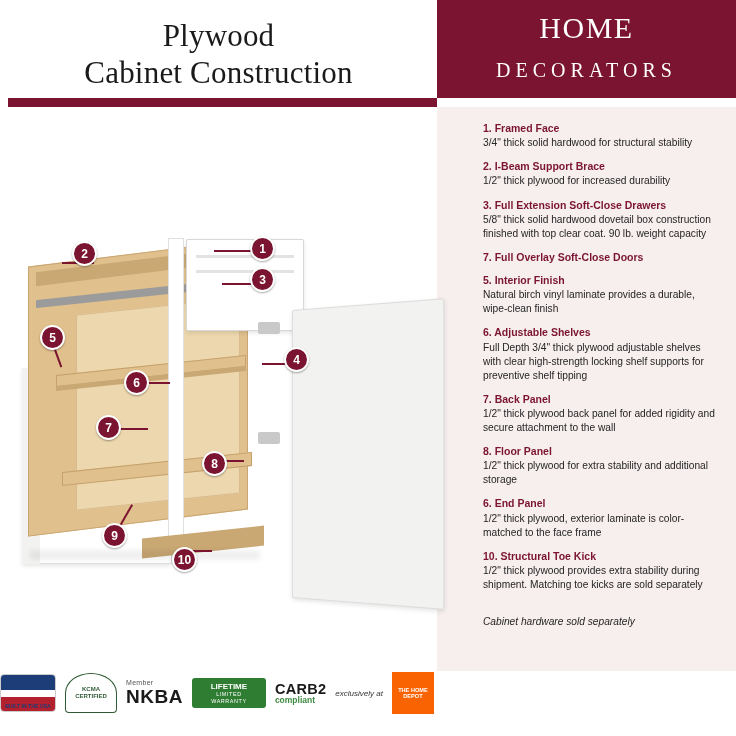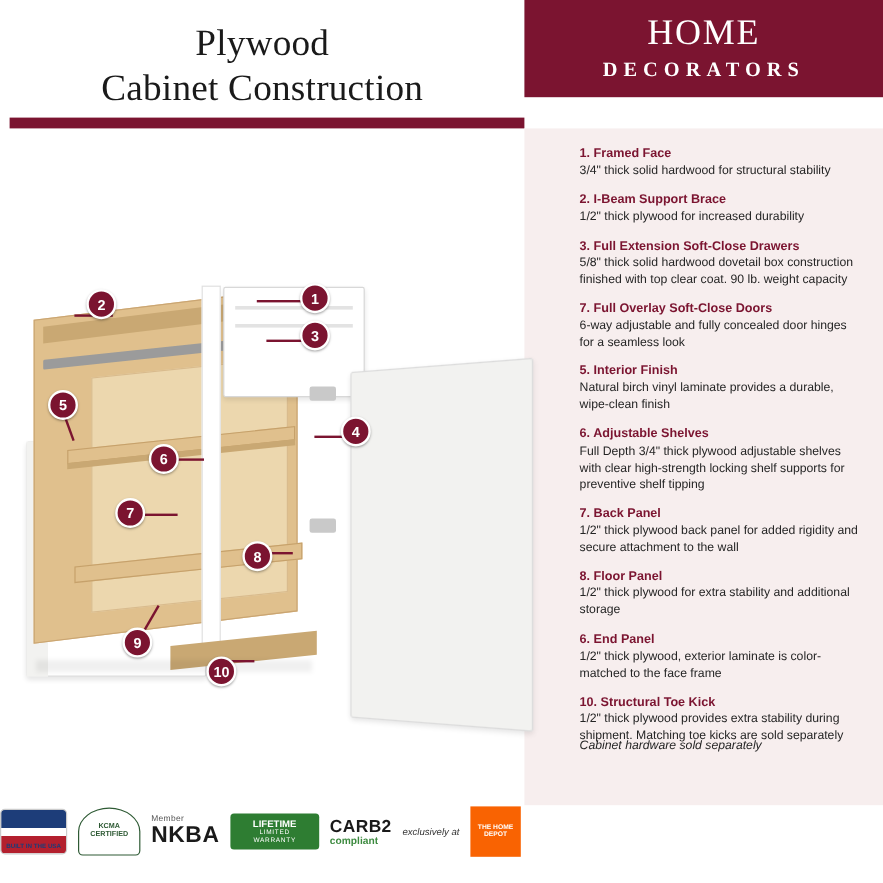--- a/index.html
+++ b/index.html
@@ -24,32 +24,32 @@
     font-size: 31px; color: #1a1a1a; line-height: 1.18; letter-spacing: .2px;
     text-align: center; white-space: nowrap;
   }
   .title-rule {
     position: absolute; left: 8px; top: 98px; width: 429px; height: 9px;
     background: #7b1430;
   }
 
   
   .brand {
-    position: absolute; left: 437px; top: 0; width: 299px; height: 81px;
+    position: absolute; left: 437px; top: 0; width: 299px; height: 98px;
     background: #7b1430; color: #fff;
     display: flex; flex-direction: column; align-items: center; justify-content: flex-start;
     padding-top: 12px;
   }
   .brand-home {
     font-family: "Liberation Serif", serif;
     font-size: 30px; letter-spacing: 1.5px; line-height: 1.05; font-weight: 400;
   }
   .brand-dec {
     font-family: "Liberation Serif", serif;
-    font-size: 17px; letter-spacing: 5px; line-height: 1.5; margin-top: 1px; font-weight: bold;
+    font-size: 20px; letter-spacing: 5px; line-height: 1.5; margin-top: 11px;
   }
   .brand-coll {
     font-family: "Liberation Serif", serif;
     font-size: 9px; letter-spacing: 5px; line-height: 1.5; margin-top: 18px;
   }
   .brand-sep { width: 250px; height: 1px; background: #fff; margin: 6px 0 4px; opacity:.85; }
   .brand-kb {
     font-family: "Liberation Serif", serif;
     font-size: 12.5px; letter-spacing: 1.4px;
   }
@@ -169,21 +169,20 @@
     <div class="item">
       <div class="item-head">2. I-Beam Support Brace</div>
       <div class="item-body">1/2" thick plywood for increased durability</div>
     </div>
     <div class="item">
       <div class="item-head">3. Full Extension Soft-Close Drawers</div>
       <div class="item-body">5/8" thick solid hardwood dovetail box construction finished with top clear coat. 90 lb. weight capacity</div>
     </div>
     <div class="item">
       <div class="item-head">7. Full Overlay Soft-Close Doors</div>
-      <div class="item-body">6-way adjustable and fully concealed door hinges for a seamless look</div>
     </div>
     <div class="item">
       <div class="item-head">5. Interior Finish</div>
       <div class="item-body">Natural birch vinyl laminate provides a durable, wipe-clean finish</div>
     </div>
     <div class="item">
       <div class="item-head">6. Adjustable Shelves</div>
       <div class="item-body">Full Depth 3/4" thick plywood adjustable shelves with clear high-strength locking shelf supports for preventive shelf tipping</div>
     </div>
     <div class="item">

